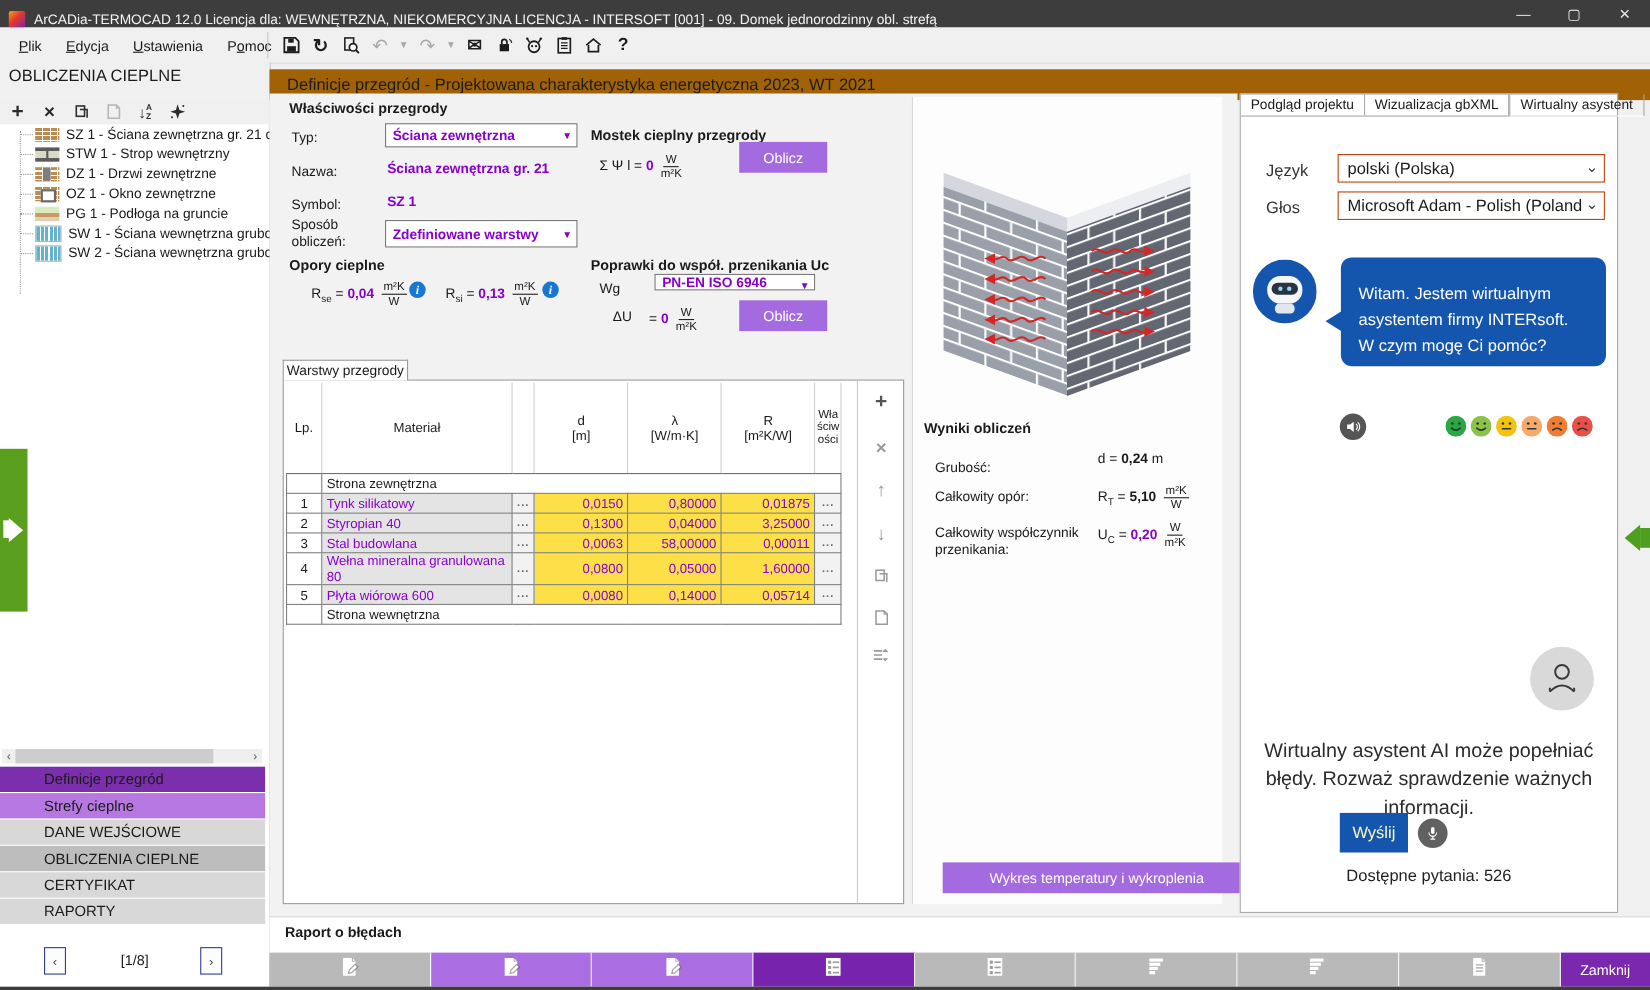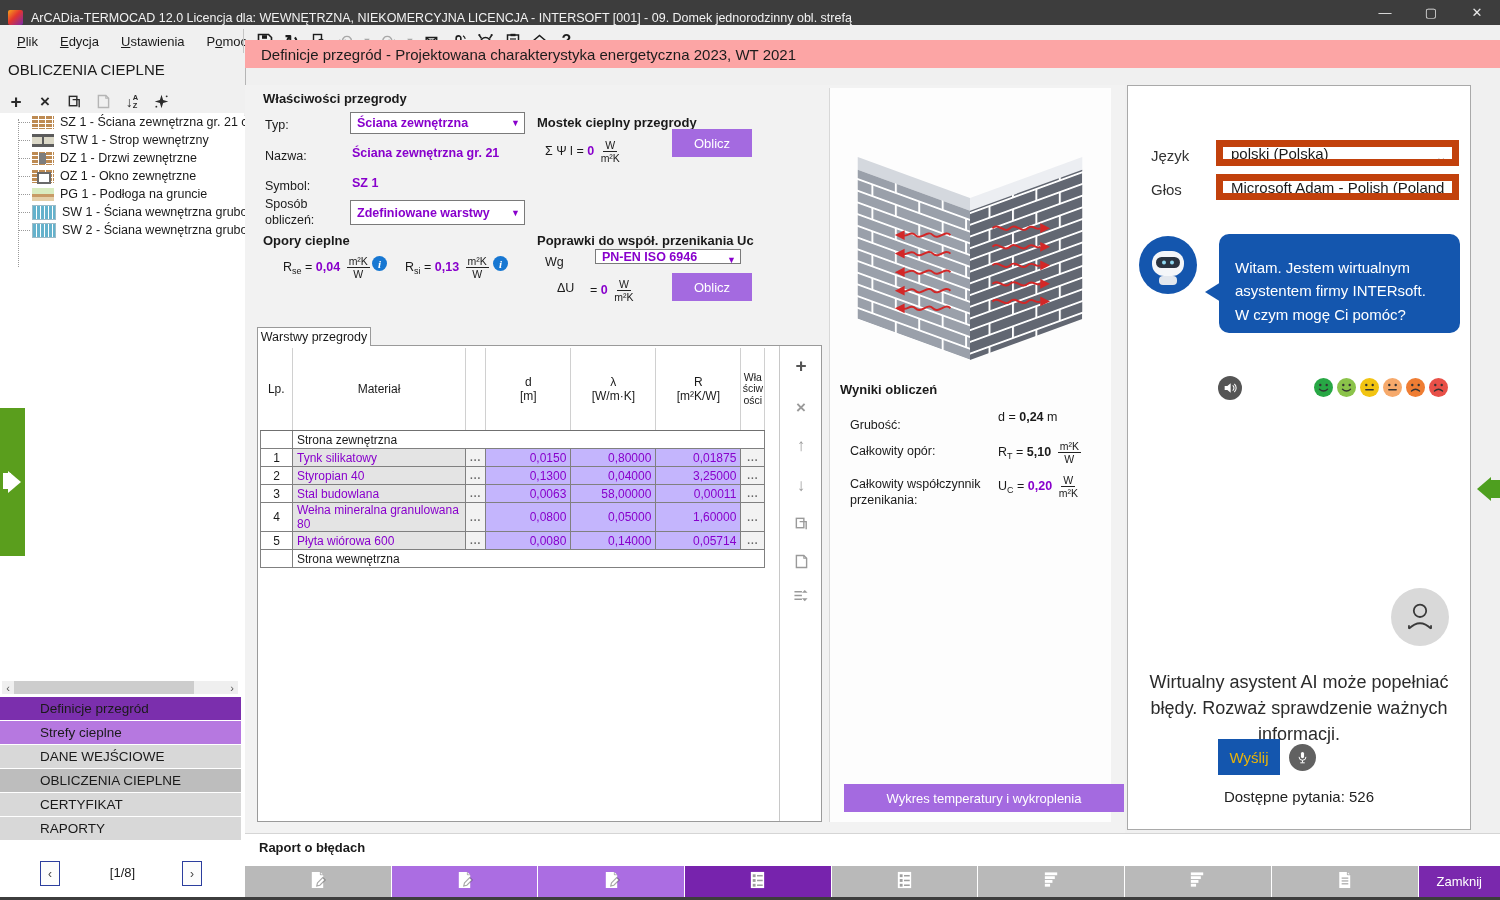--- a/index.html
+++ b/index.html
@@ -63,21 +63,21 @@
             box-sizing:border-box;height:23px;}
   .nav-sel{background:#7b2fad;}
   .nav-hl{background:#b678e0;}
   .nav-cur{background:#bdbdbd;}
   .pag{position:absolute;bottom:10px;left:0;width:245px;height:26px;}
   .pag-btn{position:absolute;width:18px;height:23px;border:1px solid #2c3e9e;background:#fcfcfc;
            color:#444;font-size:12px;display:flex;align-items:center;justify-content:center;}
   .pag-label{position:absolute;left:0;width:245px;text-align:center;top:4px;font-size:13px;}
 
   
-  .mhead{left:245px;top:40px;width:1255px;height:28px;background:#fca5a5;font-size:15px;
+  .mhead{left:245px;top:63px;width:1255px;height:28px;background:#a16207;font-size:15px;
          padding:6px 0 0 16px;box-sizing:border-box;color:#1c1c1c;}
   .mcontent{left:245px;top:85px;width:880px;height:748px;background:#f2f2f2;}
   .sec-title{font-weight:bold;font-size:13px;}
   .flabel{font-size:12.5px;color:#1a1a1a;}
   .pval{color:#8800cc;font-weight:bold;font-size:12.5px;}
   .fselect{position:absolute;background:#fff;border:1px solid #7a7a7a;height:22px;box-sizing:border-box;
            display:flex;align-items:center;padding:0 18px 0 6px;}
   .fselect .arrow{position:absolute;right:4px;top:5px;font-size:9px;color:#8800cc;}
   .frac{display:inline-flex;flex-direction:column;align-items:center;font-size:10.5px;line-height:1.15;
         vertical-align:middle;margin:0 3px;}
@@ -97,54 +97,54 @@
   table.layers col.c-lp{width:32px;} table.layers col.c-mat{width:173px;}
   table.layers col.c-dot{width:19px;} table.layers col.c-num{width:85px;}
   table.layers col.c-pr{width:24px;}
   table.layers th{font-weight:normal;border-right:1px solid #d0d0d0;border-bottom:1px solid #707070;
                   height:78px;padding:2px;background:#fff;}
   table.layers th.props{font-size:10.5px;line-height:1.05;word-break:break-all;padding:1px;}
   table.layers td{border:1px solid #808080;height:18px;padding:0 4px;box-sizing:border-box;}
   td.lp{background:#fff;text-align:center;border-left:none;}
   td.section{background:#fff;font-size:12px;}
   td.mat{background:#e4e4e4;color:#8800cc;}
-  td.num{background:#c4b5fd;color:#8800cc;text-align:right;}
+  td.num{background:#fde047;color:#8800cc;text-align:right;}
   td.dots{background:#f2f2f2;color:#666;text-align:center;letter-spacing:1px;font-weight:bold;font-size:10px;}
   .page-side{position:absolute;right:0;top:0;width:41px;height:100%;border-left:1px solid #c8c8c8;}
   .ps-ic{position:absolute;left:9px;width:24px;height:24px;display:flex;align-items:center;
          justify-content:center;font-size:19px;color:#9a9a9a;font-weight:bold;}
   .ps-ic svg{display:block;}
 
   
   .right-col{left:584px;top:3px;width:281px;height:734px;background:#fdfdfd;border-left:1px solid #d8d8d8;}
   .res-label{position:absolute;font-size:12.5px;}
   .res-val{position:absolute;font-size:12.5px;}
   .bold{font-weight:bold;}
-  .chart-btn{position:absolute;left:14px;bottom:10px;width:280px;height:28px;}
+  .chart-btn{position:absolute;left:27px;bottom:10px;width:280px;height:28px;}
 
   
   .rpanel{left:1127px;top:85px;width:344px;height:745px;background:#fff;border:1px solid #a9a9a9;box-sizing:border-box;}
   .rp-tabs{display:flex;border-bottom:1px solid #a9a9a9;height:19px;font-size:12.5px;}
   .rp-tab{padding:2px 9px;border-right:1px solid #a9a9a9;white-space:nowrap;}
   .rp-tab.active{border:1px solid #a9a9a9;border-bottom:1px solid #fff;margin-bottom:-1px;border-top:none;}
   .rp-label{position:absolute;font-size:15px;color:#333;}
-  .rp-select{position:absolute;height:26px;border:7px solid #c2410c;background:#fff;font-size:15px;
+  .rp-select{position:absolute;height:26px;border:1px solid #c2410c;background:#fff;font-size:15px;
              display:flex;align-items:center;padding:0 20px 0 8px;box-sizing:border-box;white-space:nowrap;overflow:hidden;}
   .rp-select .chev{position:absolute;right:5px;top:2px;font-size:14px;color:#333;}
   .bot-circle{position:absolute;width:58px;height:58px;}
   .bubble{position:absolute;background:#1456ae;color:#fff;border-radius:10px;font-size:15px;
           line-height:1.55;padding:22px 16px;box-sizing:border-box;}
   .bubble::before{content:'';position:absolute;left:-14px;top:48px;border:10px solid transparent;
                   border-right:16px solid #1456ae;border-left:none;}
   .round-ic{position:absolute;border-radius:50%;display:flex;align-items:center;justify-content:center;}
   .emoji-row{position:absolute;display:flex;gap:4px;}
   .msg-box{position:absolute;border:1px solid #b8b8b8;background:#fff;font-size:14px;color:#9a9a9a;
            padding:7px 8px;box-sizing:border-box;}
   .disclaimer{position:absolute;font-size:18px;color:#2b2b2b;text-align:center;line-height:1.45;}
-  .send-btn{position:absolute;background:#1456ae;color:#eab308;font-size:15px;border:none;
+  .send-btn{position:absolute;background:#1456ae;color:#fef9c3;font-size:15px;border:none;
             display:flex;align-items:center;justify-content:center;}
   .questions{position:absolute;width:100%;text-align:center;font-size:15px;color:#222;}
 
   
   .report-strip{left:245px;top:833px;width:1255px;height:33px;background:#fff;border-top:1px solid #d5d5d5;}
   .report-title{font-weight:bold;font-size:13px;padding:6px 0 0 14px;}
   .bottombar{left:245px;top:866px;width:1255px;height:31px;display:flex;}
   .bb-tab{flex:0 0 146.7px;height:31px;display:flex;align-items:center;justify-content:center;
           border-right:1px solid #fff;box-sizing:border-box;}
   .bb-gray{background:#b9b9b9;} .bb-light{background:#ab6de2;} .bb-dark{background:#7723ad;}
@@ -621,20 +621,25 @@
           <span class="fr-num">W</span>
           <span>m²K</span>
         </span>
     </div>
 
     <button class="btn-purple chart-btn">Wykres temperatury i wykroplenia</button>
   </div>
 </div>
 
 <div class="abs rpanel">
+  <div class="rp-tabs" id="rp-tabs">
+      <div class="rp-tab">Podgląd projektu</div>
+      <div class="rp-tab">Wizualizacja gbXML</div>
+      <div class="rp-tab active">Wirtualny asystent</div>
+    </div>
 
   <div class="rp-label" style="left:23px;top:61px;">Język</div>
   <div class="rp-select" style="left:88px;top:54px;width:243px;">
     <span>polski (Polska)</span>
     <span class="chev">⌄</span>
   </div>
   <div class="rp-label" style="left:23px;top:95px;">Głos</div>
   <div class="rp-select" style="left:88px;top:88px;width:243px;">
     <span>Microsoft Adam - Polish (Poland</span>
     <span class="chev">⌄</span>

